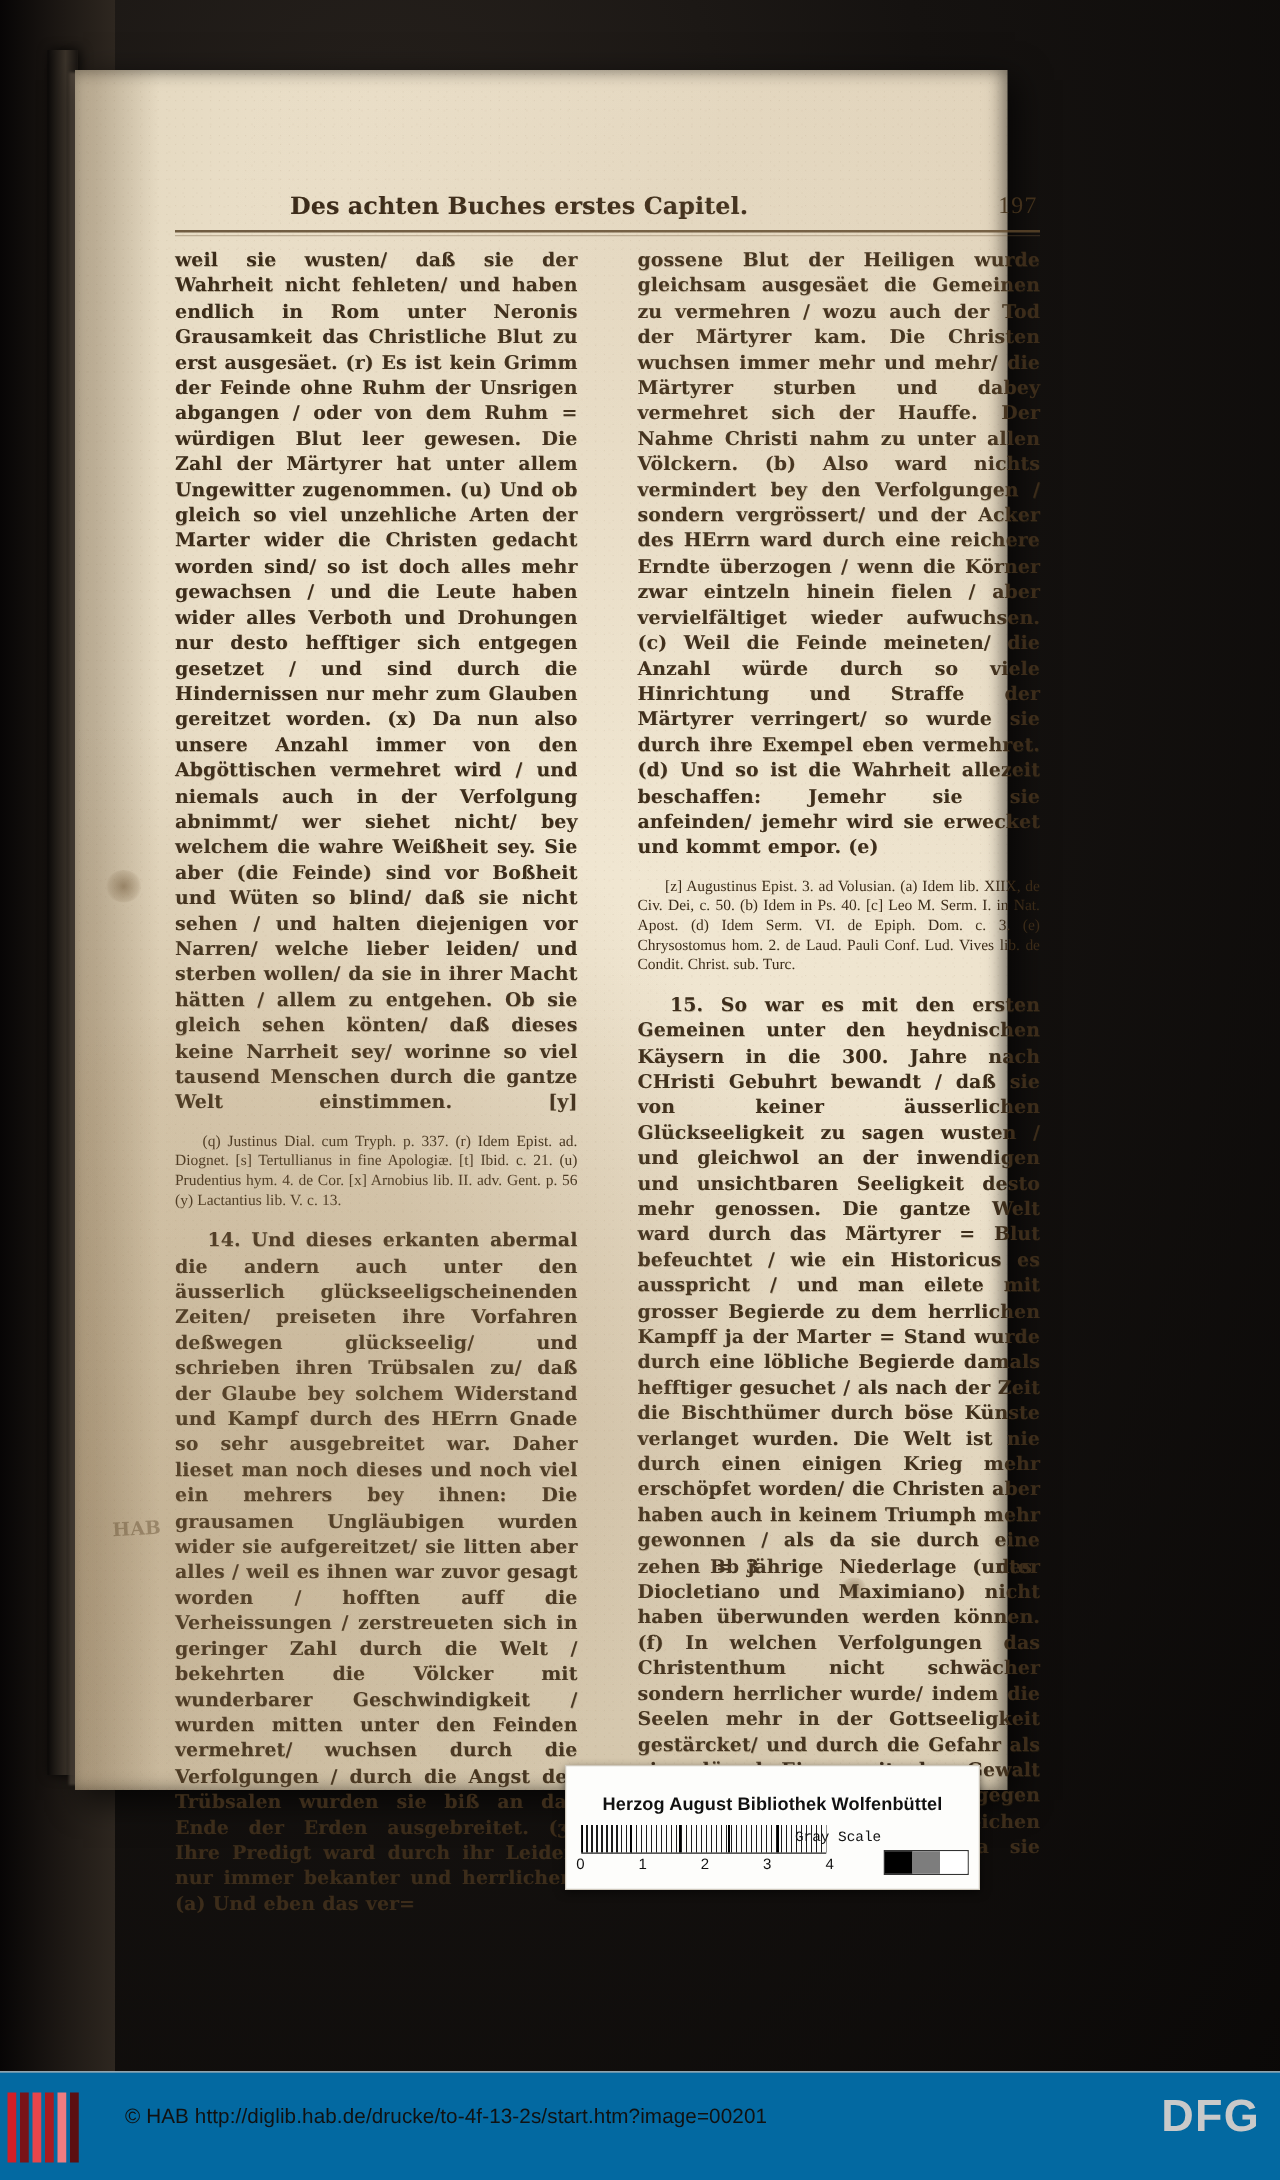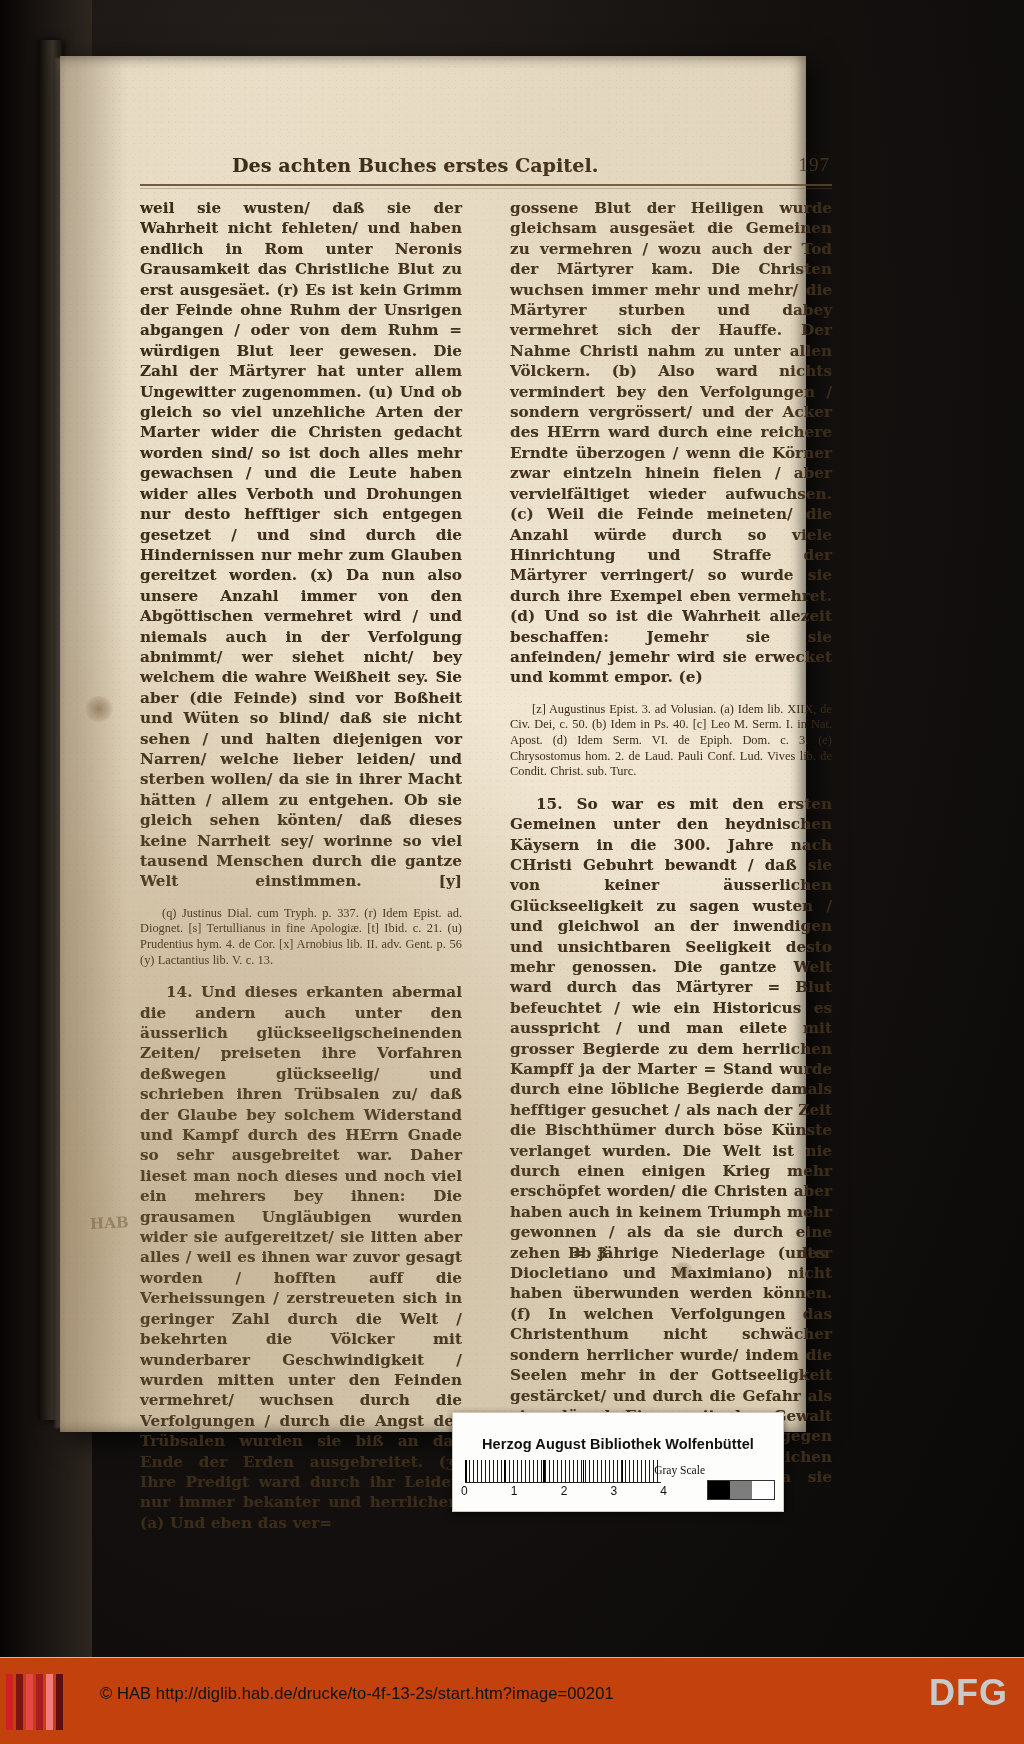--- a/index.html
+++ b/index.html
@@ -176,32 +176,32 @@
     background:
       repeating-linear-gradient(90deg,#000 0 1.6px,transparent 1.6px 39.2px);
   }
   #ruler-nums{
     position:absolute;left:8px;top:26px;width:206px;height:18px;
     display:flex;justify-content:space-between;
     font-family:"Liberation Sans",sans-serif;font-size:12px;color:#111;
   }
   #gs-label{
     position:absolute;right:78px;top:6px;
-    font-family:Liberation Serif, serif;font-size:11.5px;color:#111;margin-left:48px;
+    font-family:Liberation Mono, monospace;font-size:11.5px;color:#111;margin-left:48px;
   }
   #gs-patches{
     position:absolute;right:8px;top:22px;width:66px;height:18px;
     border:1px solid #333;display:flex;
   }
   #gs-patches span{flex:1;}
 
   
   #footer-bar{
     position:absolute;left:0;bottom:0;width:1024px;height:86px;
-    background:#c2410c;
+    background:#0369a1;
     border-top:1px solid #bdbdbd;
     text-align:center;
   }
   #footer-text{
     position:absolute;left:100px;top:26px;
     font-family:"Liberation Sans",sans-serif;
     font-size:16.5px;color:#111;letter-spacing:.1px;
   }
   #dfg-logo{
     position:absolute;right:16px;top:14px;

